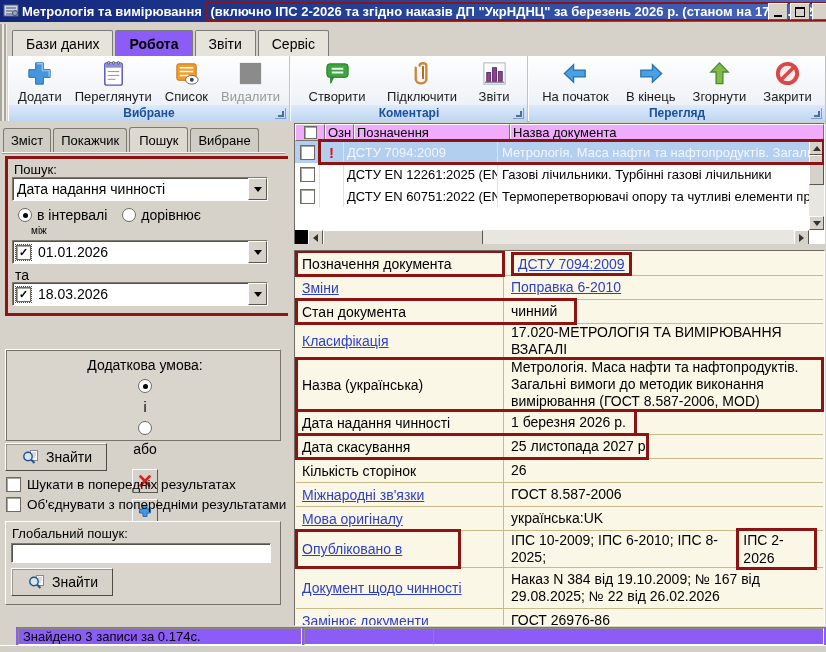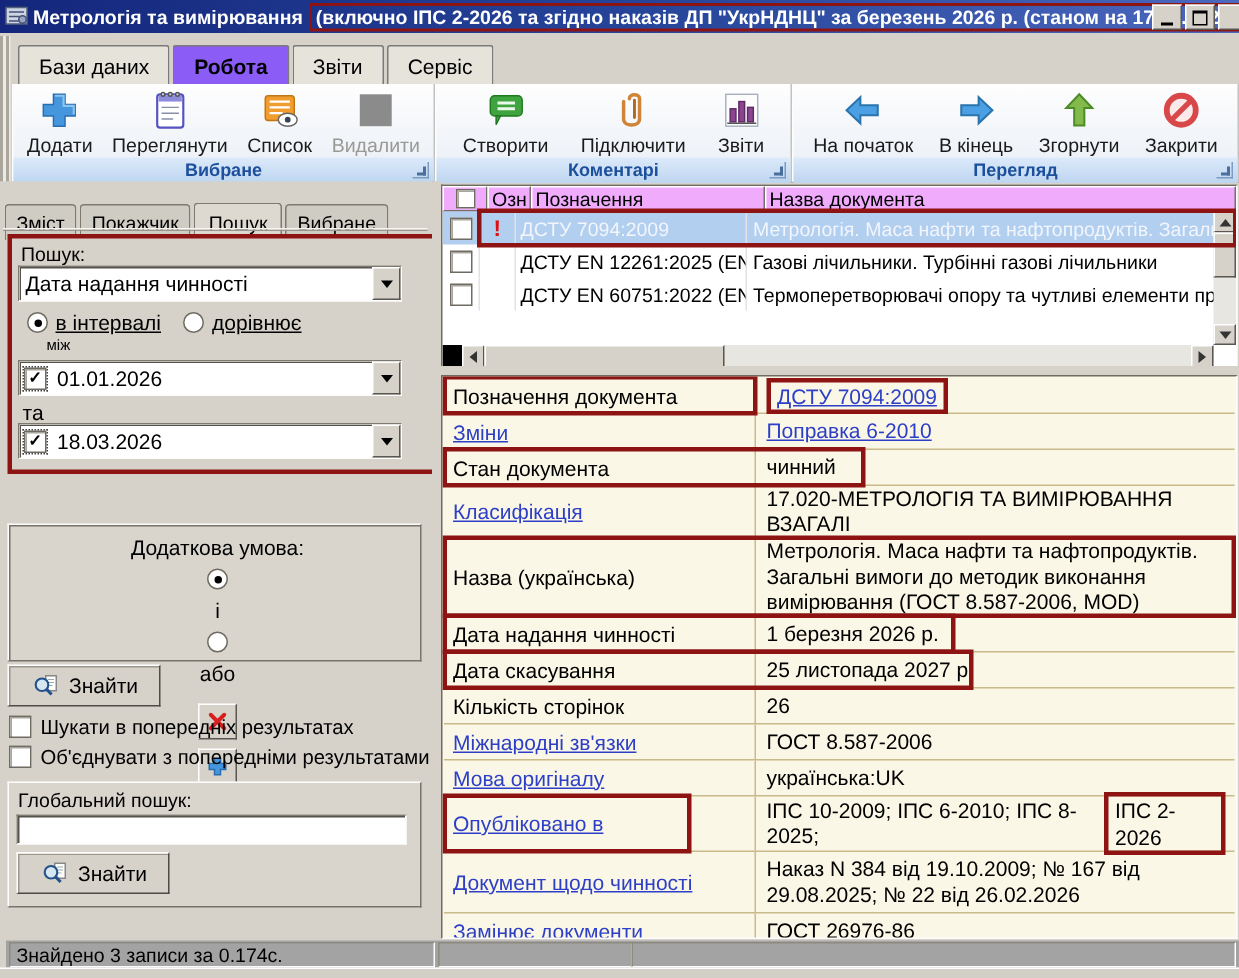--- a/index.html
+++ b/index.html
@@ -41,42 +41,42 @@
   .tgroup-caption{height:17px;background:linear-gradient(#dceafb,#bdd5ef);color:#1c4f9c;
     font-weight:bold;font-size:12px;text-align:center;line-height:17px;position:relative;}
   .launcher{position:absolute;right:3px;top:3px;width:10px;height:10px;border:1px solid #7d9cc0;
     border-top:none;border-left:none;}
   .launcher:after{content:"";position:absolute;right:1px;bottom:1px;width:4px;height:4px;
     border-right:2px solid #4a6f9e;border-bottom:2px solid #4a6f9e;}
 
   
   .left-panel{position:absolute;left:0;top:121px;width:288px;bottom:26px;background:#d6d2ca;
     border-right:1px solid #8a867c;}
-  .lp-tabs{position:absolute;left:3px;top:5px;display:flex;align-items:flex-end;margin-top:8px;}
+  .lp-tabs{position:absolute;left:3px;top:5px;display:flex;align-items:flex-end;}
   .ltab{border:1px solid #7e7a70;border-bottom:none;background:#cfccc3;padding:4px 7px;
     font-size:13px;border-radius:3px 3px 0 0;margin-right:2px;}
   .ltab.active{background:#ddd9d1;padding:5px 9px;position:relative;top:1px;}
   .lp-line{position:absolute;left:2px;top:31px;right:3px;height:1px;background:#f8f6f2;box-shadow:0 1px 0 #9a968c;}
 
   .search-group{position:absolute;left:5px;top:35px;width:270px;height:154px;
     border:3px solid #8e1414;background:#d6d2ca;padding-left:28px;}
   .sg-label{position:absolute;left:6px;top:3px;}
   .combo{position:absolute;height:22px;background:#fff;border:1px solid;border-color:#7d796f #fdfdfd #fdfdfd #7d796f;
     display:flex;align-items:center;box-shadow:inset 1px 1px 0 #55524a;}
   .combo .ctext{flex:1;padding-left:4px;font-size:14px;white-space:nowrap;overflow:hidden;}
   .combo-btn{width:17px;align-self:stretch;background:#d6d2ca;border:1px solid;
     border-color:#fff #5a5650 #5a5650 #fff;display:flex;align-items:center;justify-content:center;flex:0 0 auto;}
   .tri-down{width:0;height:0;border:4px solid transparent;border-top:5px solid #000;margin-top:4px;}
   .cb{width:13px;height:13px;background:#fff;border:1px solid #6f6b62;box-shadow:inset 1px 1px 0 #a9a69d;
     font-size:11px;font-weight:bold;line-height:12px;text-align:center;flex:0 0 auto;}
   .combo .cb{margin:0 3px 0 3px;outline:1px dotted #444;}
   .rb{width:12px;height:12px;border-radius:50%;background:#fff;border:1px solid #6f6b62;
     display:inline-flex;align-items:center;justify-content:center;flex:0 0 auto;}
   .rb .dot{width:5px;height:5px;border-radius:50%;background:#000;}
-  .radio-row{position:absolute;display:flex;align-items:center;gap:5px;font-size:14px;text-decoration:underline;}
+  .radio-row{position:absolute;display:flex;align-items:center;gap:5px;font-size:14px;}
 
   .extra-group{position:absolute;left:5px;top:228px;width:274px;height:90px;background:#d9d5cd;
     border:1px solid;border-color:#fdfdfd #77736a #77736a #fdfdfd;box-shadow:1px 1px 0 #77736a inset;}
   .extra-row{position:absolute;left:8px;top:7px;right:4px;display:flex;align-items:center;gap:6px;font-size:14px;flex-direction:column;}
   .sq-btn{width:24px;height:22px;background:#d6d2ca;border:1px solid;border-color:#fff #5a5650 #5a5650 #fff;
     display:flex;align-items:center;justify-content:center;}
   .sq-btn svg{width:14px;height:14px;}
 
   .find-btn{position:absolute;display:flex;align-items:center;gap:7px;background:#d6d2ca;
     border:1px solid;border-color:#fff #4e4a44 #4e4a44 #fff;box-shadow:1px 1px 0 #9a968c inset;
@@ -128,21 +128,21 @@
     border:1px solid;border-color:#6f6b62 #fdfdfd #fdfdfd #6f6b62;padding:1px 1px 0 1px;overflow:hidden;}
   .dr{display:flex;border-bottom:1px solid #c9ba8a;min-height:23px;position:relative;font-size:14px;}
   .dr.tall{min-height:40px;}
   .dlabel{width:208px;flex:0 0 auto;border-right:1px solid #c9ba8a;display:flex;align-items:center;padding-left:6px;box-sizing:border-box;}
   .dvalue{flex:1;display:flex;align-items:center;padding-left:7px;line-height:17px;padding-right:6px;}
   .lnk{color:#2d3fc7;text-decoration:underline;cursor:pointer;}
   .ann{position:absolute;border:3px solid #8e1414;pointer-events:none;z-index:6;}
   .redbox-inline{display:inline-block;border:3px solid #8e1414;padding:0 4px;margin:-3px 0;line-height:18px;}
 
   
-  .statusbar{position:absolute;left:4px;right:0;bottom:6px;height:19px;background:#a3a3a3;}
+  .statusbar{position:absolute;left:16px;right:0;bottom:6px;height:19px;background:#8b5cf6;}
   .spanel{position:absolute;top:1px;height:15px;border:1px solid;border-color:#8e8a80 #fdfdfd #fdfdfd #8e8a80;
     font-size:13px;padding-left:4px;overflow:hidden;white-space:nowrap;}
   .sp1{left:2px;width:278px;} .sp2{left:288px;width:124px;} .sp3{left:417px;right:2px;}
   .bottomframe{position:absolute;left:0;right:0;bottom:0;height:6px;background:#d2cfc6;border-top:1px solid #fff;}
 </style>
 </head>
 <body>
 
 <div id="win">
 

